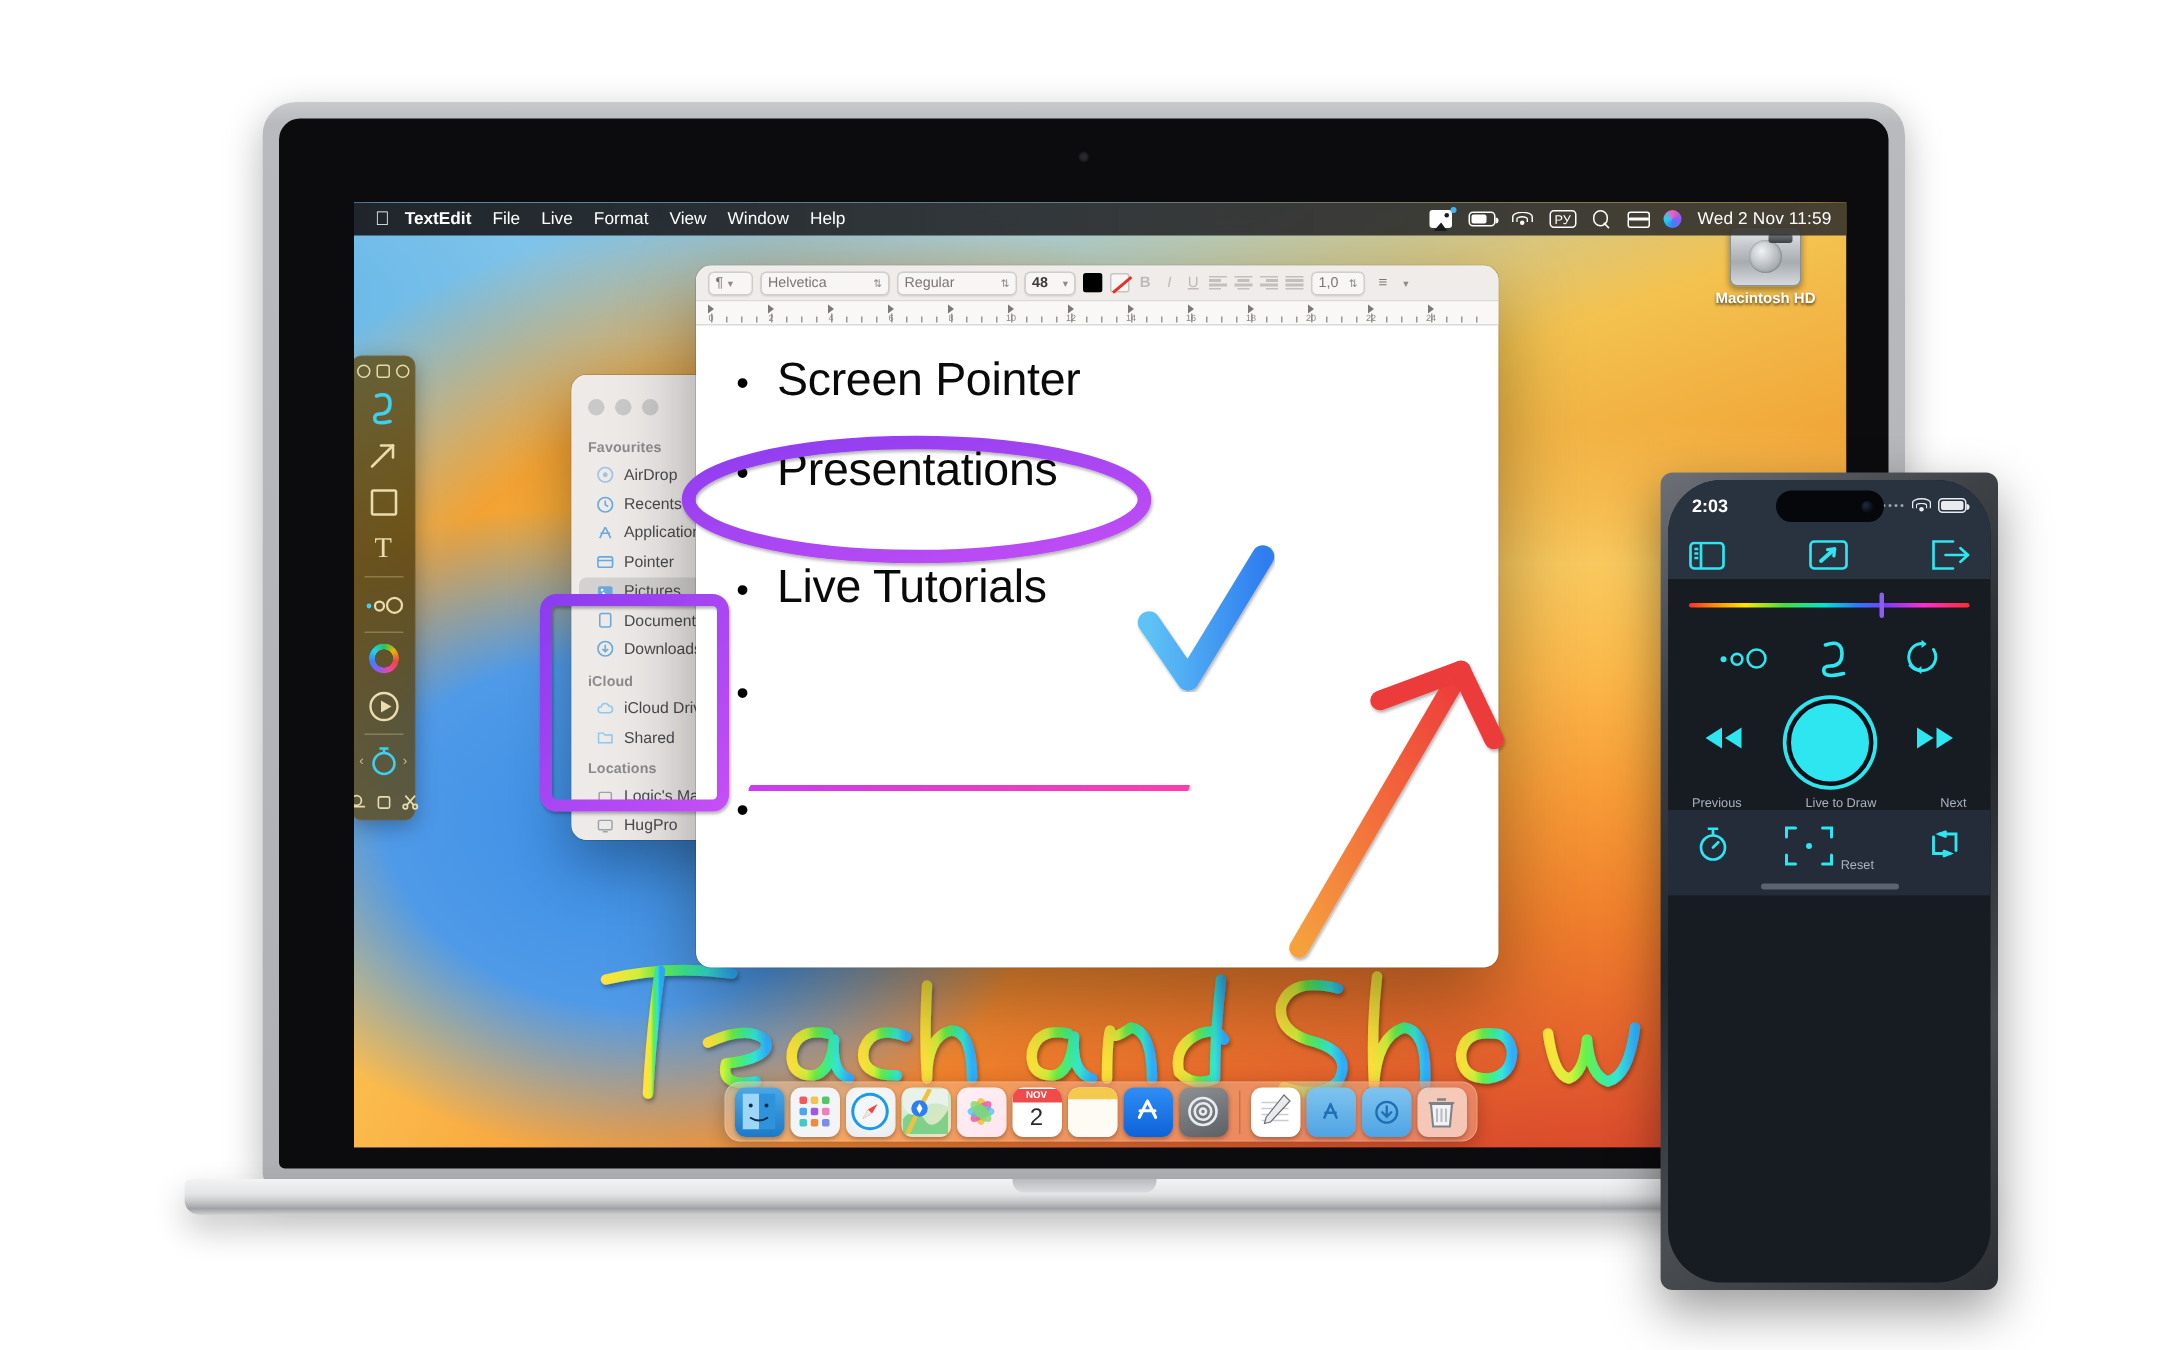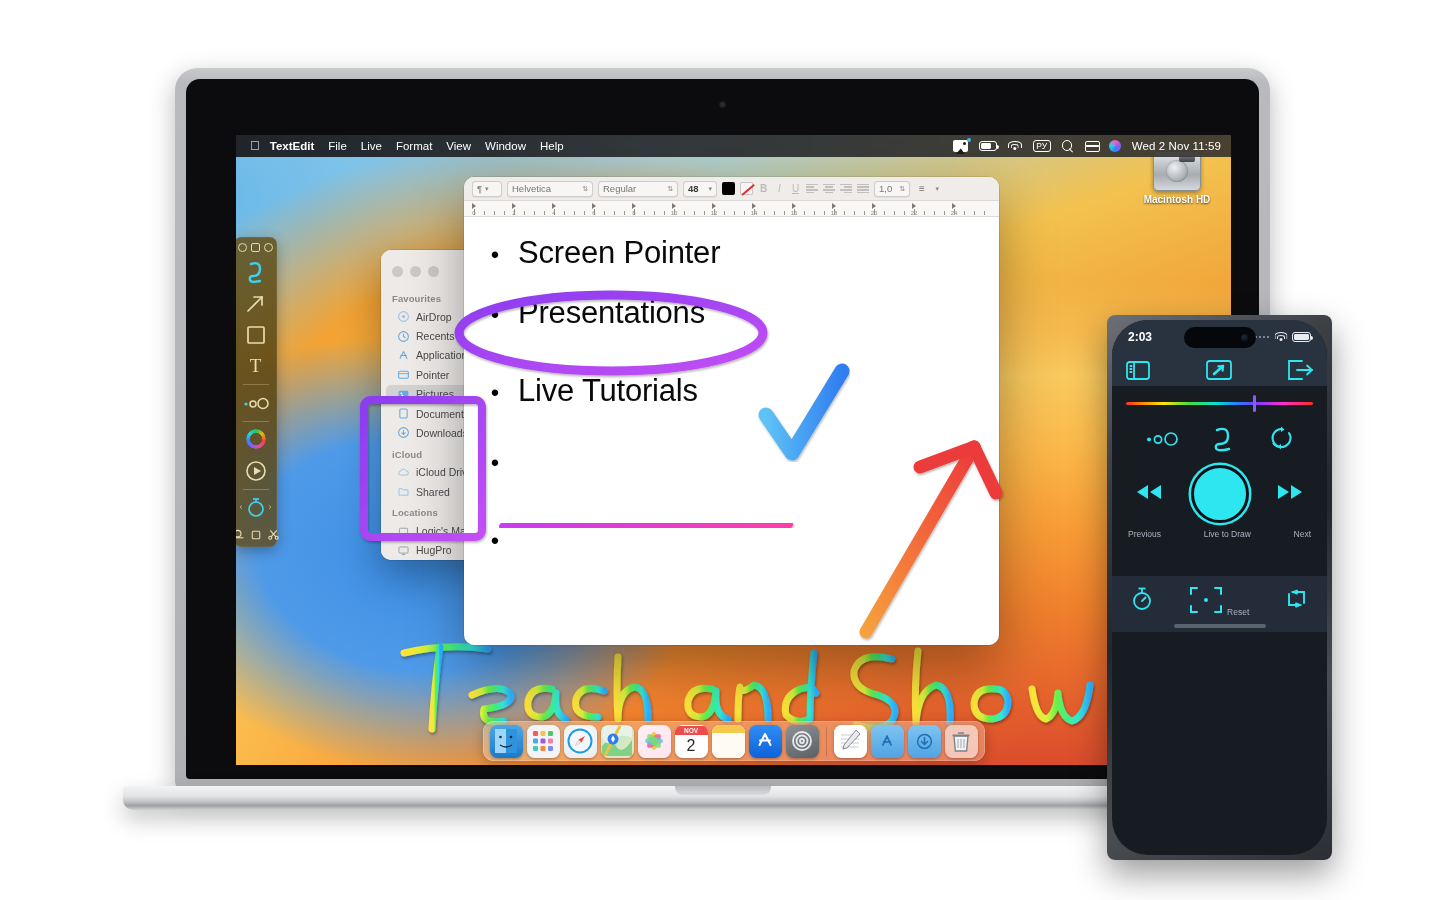--- a/index.html
+++ b/index.html
@@ -240,21 +240,21 @@
   .ip-slider { height:3px; border-radius:2px; position:relative;
     background: linear-gradient(90deg,#ff2d2d 0%,#ff8c00 9%,#ffe600 20%,#44e03a 34%,#00e5d0 48%,#2a7bff 60%,#7b3cff 70%,#ff2ecb 84%,#ff2d2d 100%); }
   .ip-knob { position:absolute; left:68%; top:-7px; width:2.6px; height:17px; background:#8b5cf6; border-radius:2px; }
   .ip-tools { display:flex; justify-content:space-around; align-items:center; padding: 14px 18px 4px; color:#2ee6f0; }
   .ip-trans { display:flex; align-items:center; justify-content:space-between; padding: 4px 22px 0; }
   .ip-prev, .ip-next { color:#2ee6f0; font-size:19px; text-align:center; }
   .ip-rec-btn { width:58px; height:58px; border-radius:50%; background:#2ee6f0;
     border:3px solid #0d1117; box-shadow: 0 0 0 2.5px #2ee6f0; }
   .ip-lbls { display:flex; justify-content:space-between; padding: 6px 16px 0; font-size:8.5px; color:#aab4c0; }
   .ip-lbls .c { text-align:center; }
-  .ip-bottom { background:#232c38; padding: 9px 0 4px; margin-top: 37px; }
+  .ip-bottom { background:#232c38; padding: 9px 0 4px; }
   .ip-bt-row { display:flex; justify-content:space-around; align-items:flex-start; color:#2ee6f0; }
   .ip-reset-lbl { text-align:center; font-size:8.5px; color:#aab4c0; margin-top:2px; }
   .ip-home { width:92px; height:3.5px; border-radius:2px; background:#5a646f; margin: 5px auto 0; }
 </style>
 </head>
 <body>
 
 <div id="macbook">
   <div class="mb-lid">
     <div class="mb-bezel">

